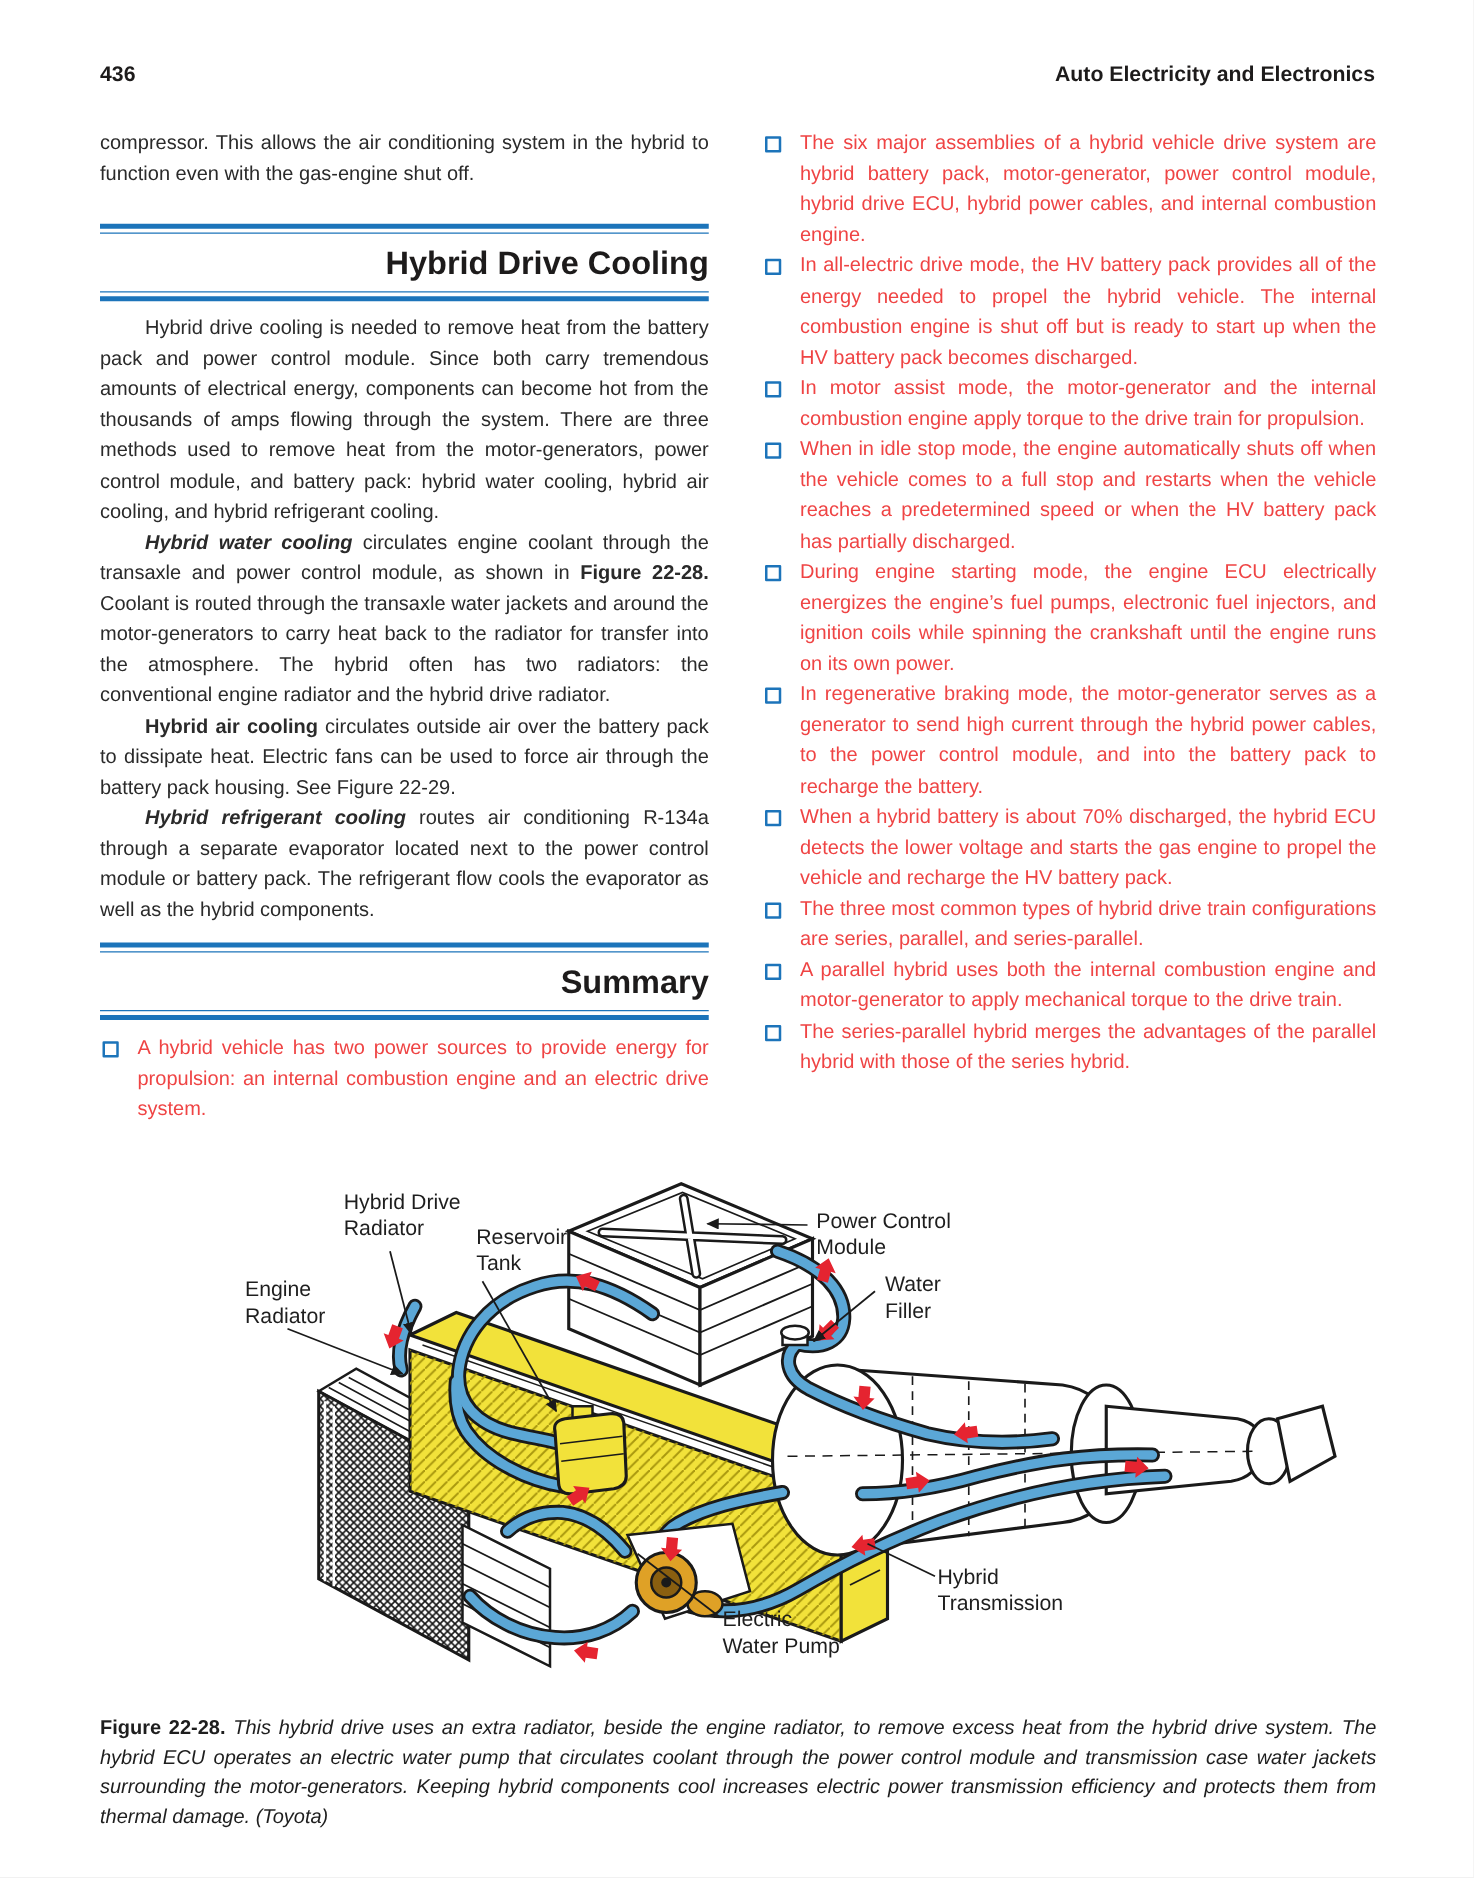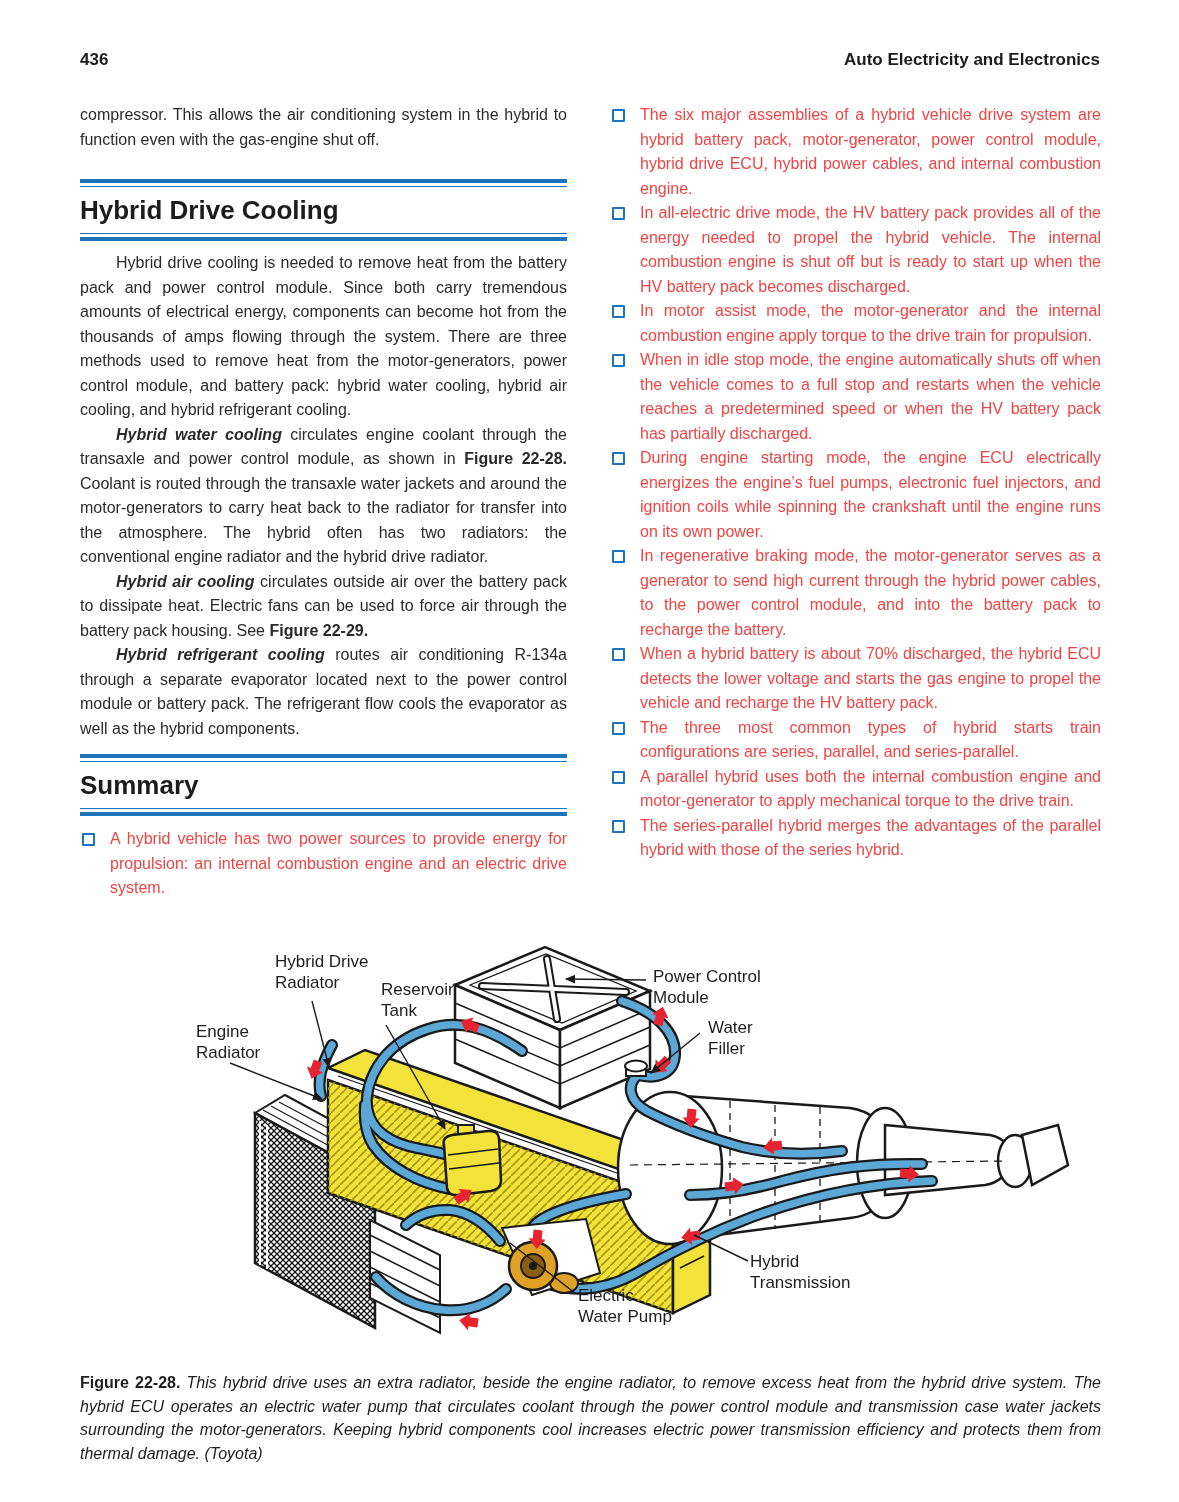--- a/index.html
+++ b/index.html
@@ -12,21 +12,21 @@
   .col-left{left:80px;width:487px;}
   .col-right{left:610px;width:491px;}
   p.body{margin:0;font-size:16px;line-height:24.5px;text-align:justify;color:#2a2a2a;}
   p.indent{text-indent:36px;}
   .heading-block{margin-top:27px;margin-bottom:10px;}
   .heading-block.summary{margin-top:13px;margin-bottom:11px;}
   .rule-thick{border-top:4px solid #1c74ba;}
   .rule-thin{border-top:1.5px solid #1c74ba;}
   .hrule-top .rule-thin{margin-top:3px;}
   .hrule-bot .rule-thick{margin-top:3px;}
-  .section-title{text-align:left;font-weight:bold;font-size:26px;color:#1d1b1b;padding:8px 0 7px 0;}
+  .section-title{text-align:right;font-weight:bold;font-size:26px;color:#1d1b1b;padding:8px 0 7px 0;}
   ul.bullet-list{list-style:none;margin:0;padding:0;}
   ul.bullet-list li{position:relative;padding-left:30px;font-size:16px;line-height:24.5px;
                     text-align:justify;color:#ef4444;}
   .bullet-sq{position:absolute;left:2px;top:6px;width:9px;height:9px;
              border:2.5px solid #1c74ba;border-radius:1px;background:#fff;}
   .fig{position:absolute;left:70px;top:933px;width:1040px;height:416px;}
   .fig svg{position:absolute;left:0;top:0;}
   .fig-label{position:absolute;font-size:17px;line-height:21px;color:#1e1e1e;white-space:pre-line;}
   .caption{position:absolute;left:80px;top:1355px;width:1021px;font-size:16px;
            line-height:23.5px;text-align:justify;color:#1e1e1e;}
@@ -49,21 +49,21 @@
       </div>
       <div class="section-title">Hybrid Drive Cooling</div>
       <div class="hrule-bot">
         <div class="rule-thin"></div>
           <div class="rule-thick"></div>
       </div>
     </div>
 
     <p class="body indent">Hybrid drive cooling is needed to remove heat from the battery pack and power control module. Since both carry tremendous amounts of electrical energy, components can become hot from the thousands of amps flowing through the system. There are three methods used to remove heat from the motor-generators, power control module, and battery pack: hybrid water cooling, hybrid air cooling, and hybrid refrigerant cooling.</p>
     <p class="body indent"><span style="font-weight: bold; font-style: italic;">Hybrid water cooling</span><span> circulates engine coolant through the transaxle and power control module, as shown in </span><span style="font-weight: bold;">Figure 22-28.</span><span> Coolant is routed through the transaxle water jackets and around the motor-generators to carry heat back to the radiator for transfer into the atmosphere. The hybrid often has two radiators: the conventional engine radiator and the hybrid drive radiator.</span></p>
-    <p class="body indent"><span style="font-weight: bold; font-style: italic;">Hybrid air cooling</span><span> circulates outside air over the battery pack to dissipate heat. Electric fans can be used to force air through the battery pack housing. See </span><span style="font-weight: bold;">Figure 22-29.</span></p>
+    <p class="body indent"><span style="font-weight: bold; ">Hybrid air cooling</span><span> circulates outside air over the battery pack to dissipate heat. Electric fans can be used to force air through the battery pack housing. See </span><span style="font-weight: normal;">Figure 22-29.</span></p>
     <p class="body indent"><span style="font-weight: bold; font-style: italic;">Hybrid refrigerant cooling</span><span> routes air conditioning R-134a through a separate evaporator located next to the power control module or battery pack. The refrigerant flow cools the evaporator as well as the hybrid components.</span></p>
 
     <div class="heading-block summary">
       <div class="hrule-top">
         <div class="rule-thick"></div>
           <div class="rule-thin"></div>
       </div>
       <div class="section-title">Summary</div>
       <div class="hrule-bot">
         <div class="rule-thin"></div>
@@ -78,21 +78,21 @@
 
   <div class="col col-right">
     <ul class="bullet-list">
         <li><span class="bullet-sq"></span><span>The six major assemblies of a hybrid vehicle drive system are hybrid battery pack, motor-generator, power control module, hybrid drive ECU, hybrid power cables, and internal combustion engine.</span></li>
         <li><span class="bullet-sq"></span><span>In all-electric drive mode, the HV battery pack provides all of the energy needed to propel the hybrid vehicle. The internal combustion engine is shut off but is ready to start up when the HV battery pack becomes discharged.</span></li>
         <li><span class="bullet-sq"></span><span>In motor assist mode, the motor-generator and the internal combustion engine apply torque to the drive train for propulsion.</span></li>
         <li><span class="bullet-sq"></span><span>When in idle stop mode, the engine automatically shuts off when the vehicle comes to a full stop and restarts when the vehicle reaches a predetermined speed or when the HV battery pack has partially discharged.</span></li>
         <li><span class="bullet-sq"></span><span>During engine starting mode, the engine ECU electrically energizes the engine’s fuel pumps, electronic fuel injectors, and ignition coils while spinning the crankshaft until the engine runs on its own power.</span></li>
         <li><span class="bullet-sq"></span><span>In regenerative braking mode, the motor-generator serves as a generator to send high current through the hybrid power cables, to the power control module, and into the battery pack to recharge the battery.</span></li>
         <li><span class="bullet-sq"></span><span>When a hybrid battery is about 70% discharged, the hybrid ECU detects the lower voltage and starts the gas engine to propel the vehicle and recharge the HV battery pack.</span></li>
-        <li><span class="bullet-sq"></span><span>The three most common types of hybrid starts train configurations are series, parallel, and series-parallel.</span></li>
+        <li><span class="bullet-sq"></span><span>The three most common types of hybrid drive train configurations are series, parallel, and series-parallel.</span></li>
         <li><span class="bullet-sq"></span><span>A parallel hybrid uses both the internal combustion engine and motor-generator to apply mechanical torque to the drive train.</span></li>
         <li><span class="bullet-sq"></span><span>The series-parallel hybrid merges the advantages of the parallel hybrid with those of the series hybrid.</span></li>
       </ul>
   </div>
 
   <div class="fig">
     <svg width="1040" height="416" viewBox="0 0 1040 416">
       <defs>
         <pattern id="xh" width="6" height="6" patternUnits="userSpaceOnUse">
           <rect width="6" height="6" fill="#ffffff"></rect>

